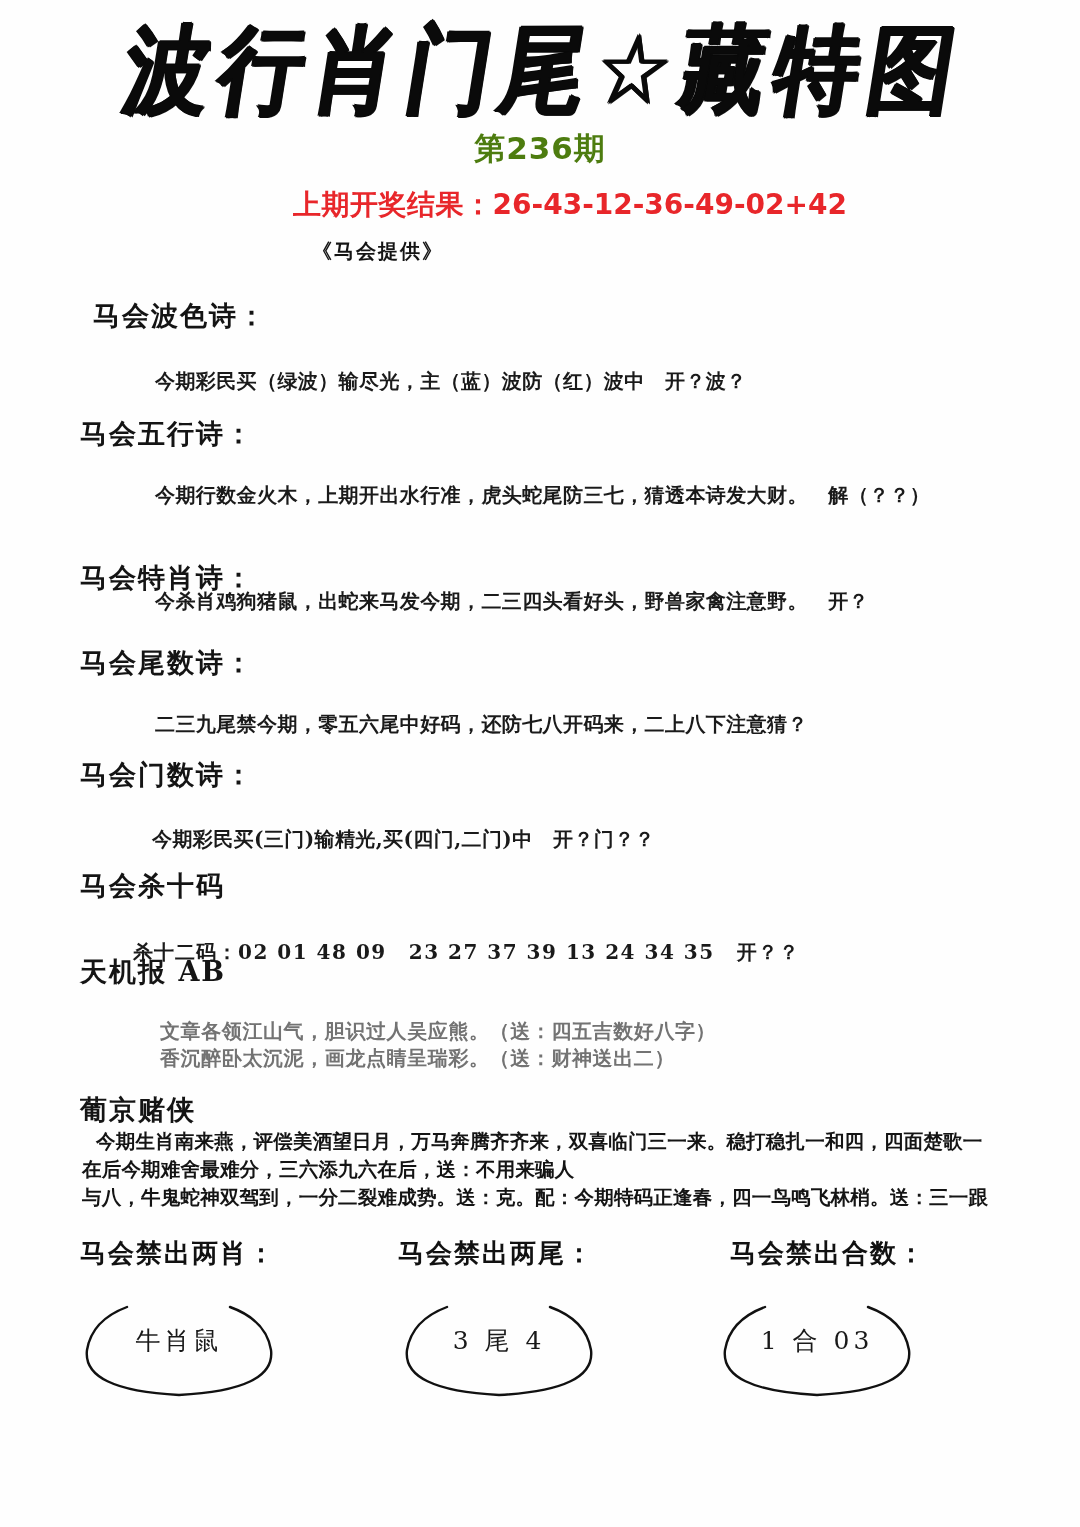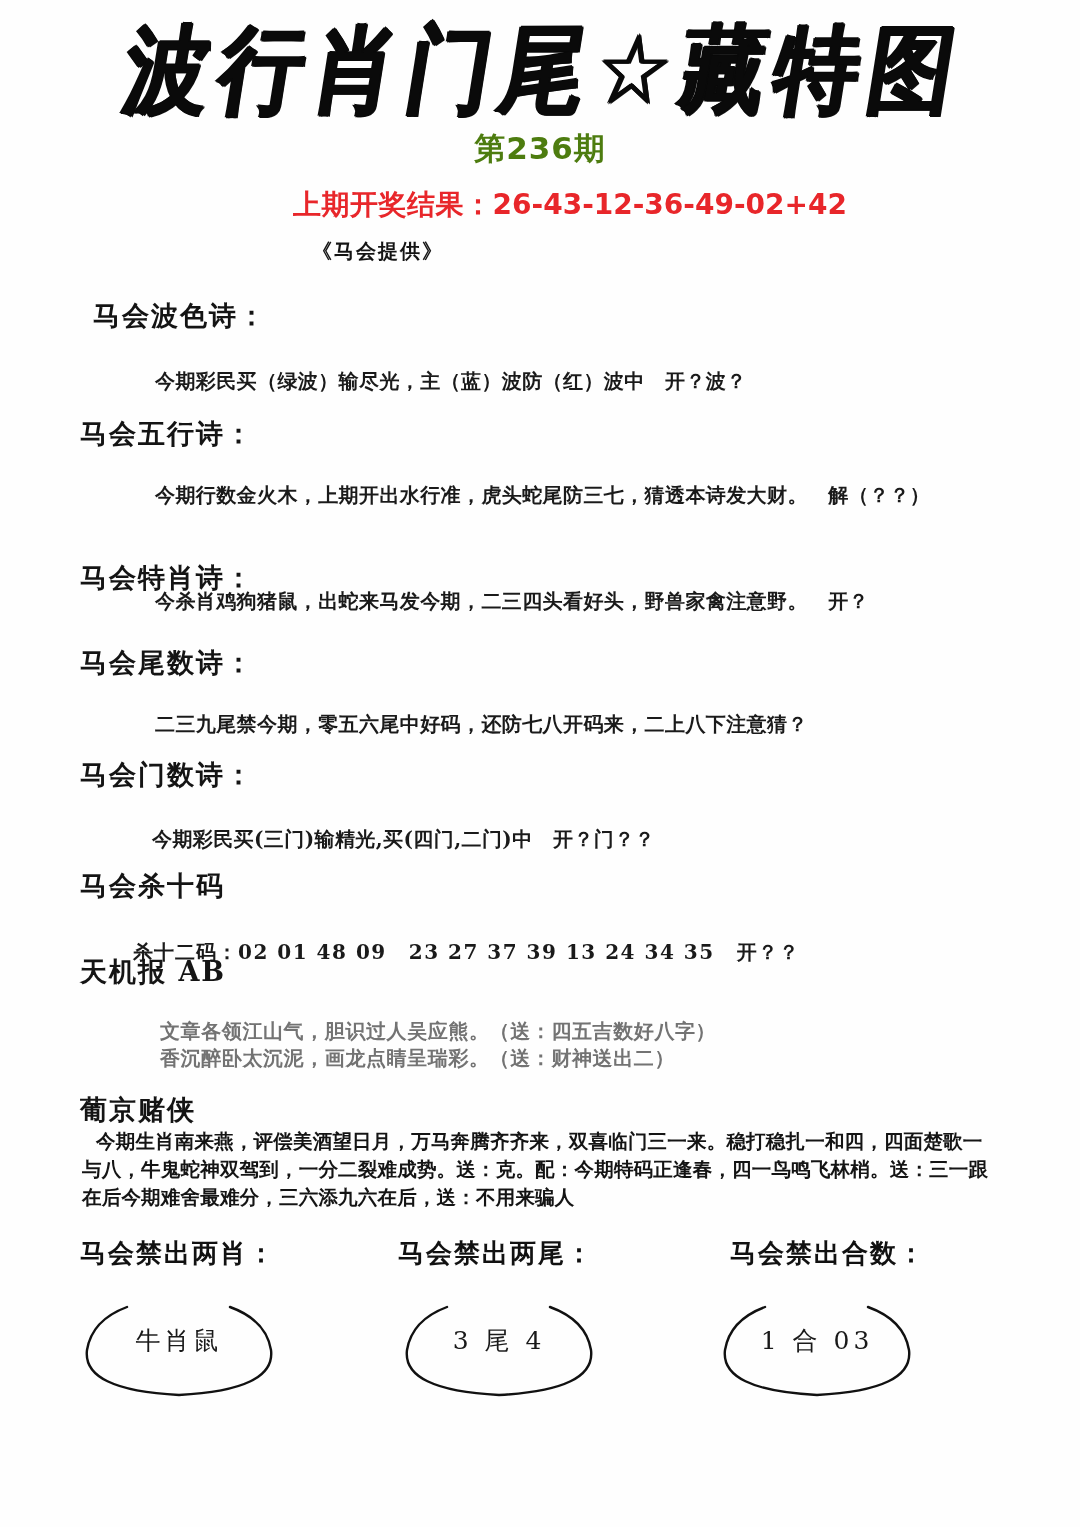--- a/index.html
+++ b/index.html
@@ -233,22 +233,22 @@
 
   <div class="sec-head" id="h-tianji">天机报 AB</div>
   <div class="tianji-lines">
     <div>文章各领江山气，胆识过人吴应熊。（送：四五吉数好八字）</div>
     <div>香沉醉卧太沉泥，画龙点睛呈瑞彩。（送：财神送出二）</div>
   </div>
 
   <div class="sec-head" id="h-pujing">葡京赌侠</div>
   <div class="pujing-lines">
     <div class="l1">今期生肖南来燕，评偿美酒望日月，万马奔腾齐齐来，双喜临门三一来。稳打稳扎一和四，四面楚歌一</div>
+    <div>在后今期难舍最难分，三六添九六在后，送：不用来骗人</div>
     <div>与八，牛鬼蛇神双驾到，一分二裂难成势。送：克。配：今期特码正逢春，四一鸟鸣飞林梢。送：三一跟</div>
-    <div>在后今期难舍最难分，三六添九六在后，送：不用来骗人</div>
   </div>
 
   <div class="forb-head" id="fh0">马会禁出两肖：</div>
   <div class="forb-head" id="fh2">马会禁出合数：</div>
   <div class="forb-head" id="fh1">马会禁出两尾：</div>
 
   <div class="oval" id="ov0">
     <svg viewBox="0 0 198 104">
       <path d="M 150 9 Q 186 22 191 52 Q 196 92 99 97 Q 2 92 7 52 Q 12 22 47 9" fill="none" stroke="#111" stroke-width="2.4" stroke-linecap="round"></path>
     </svg>

